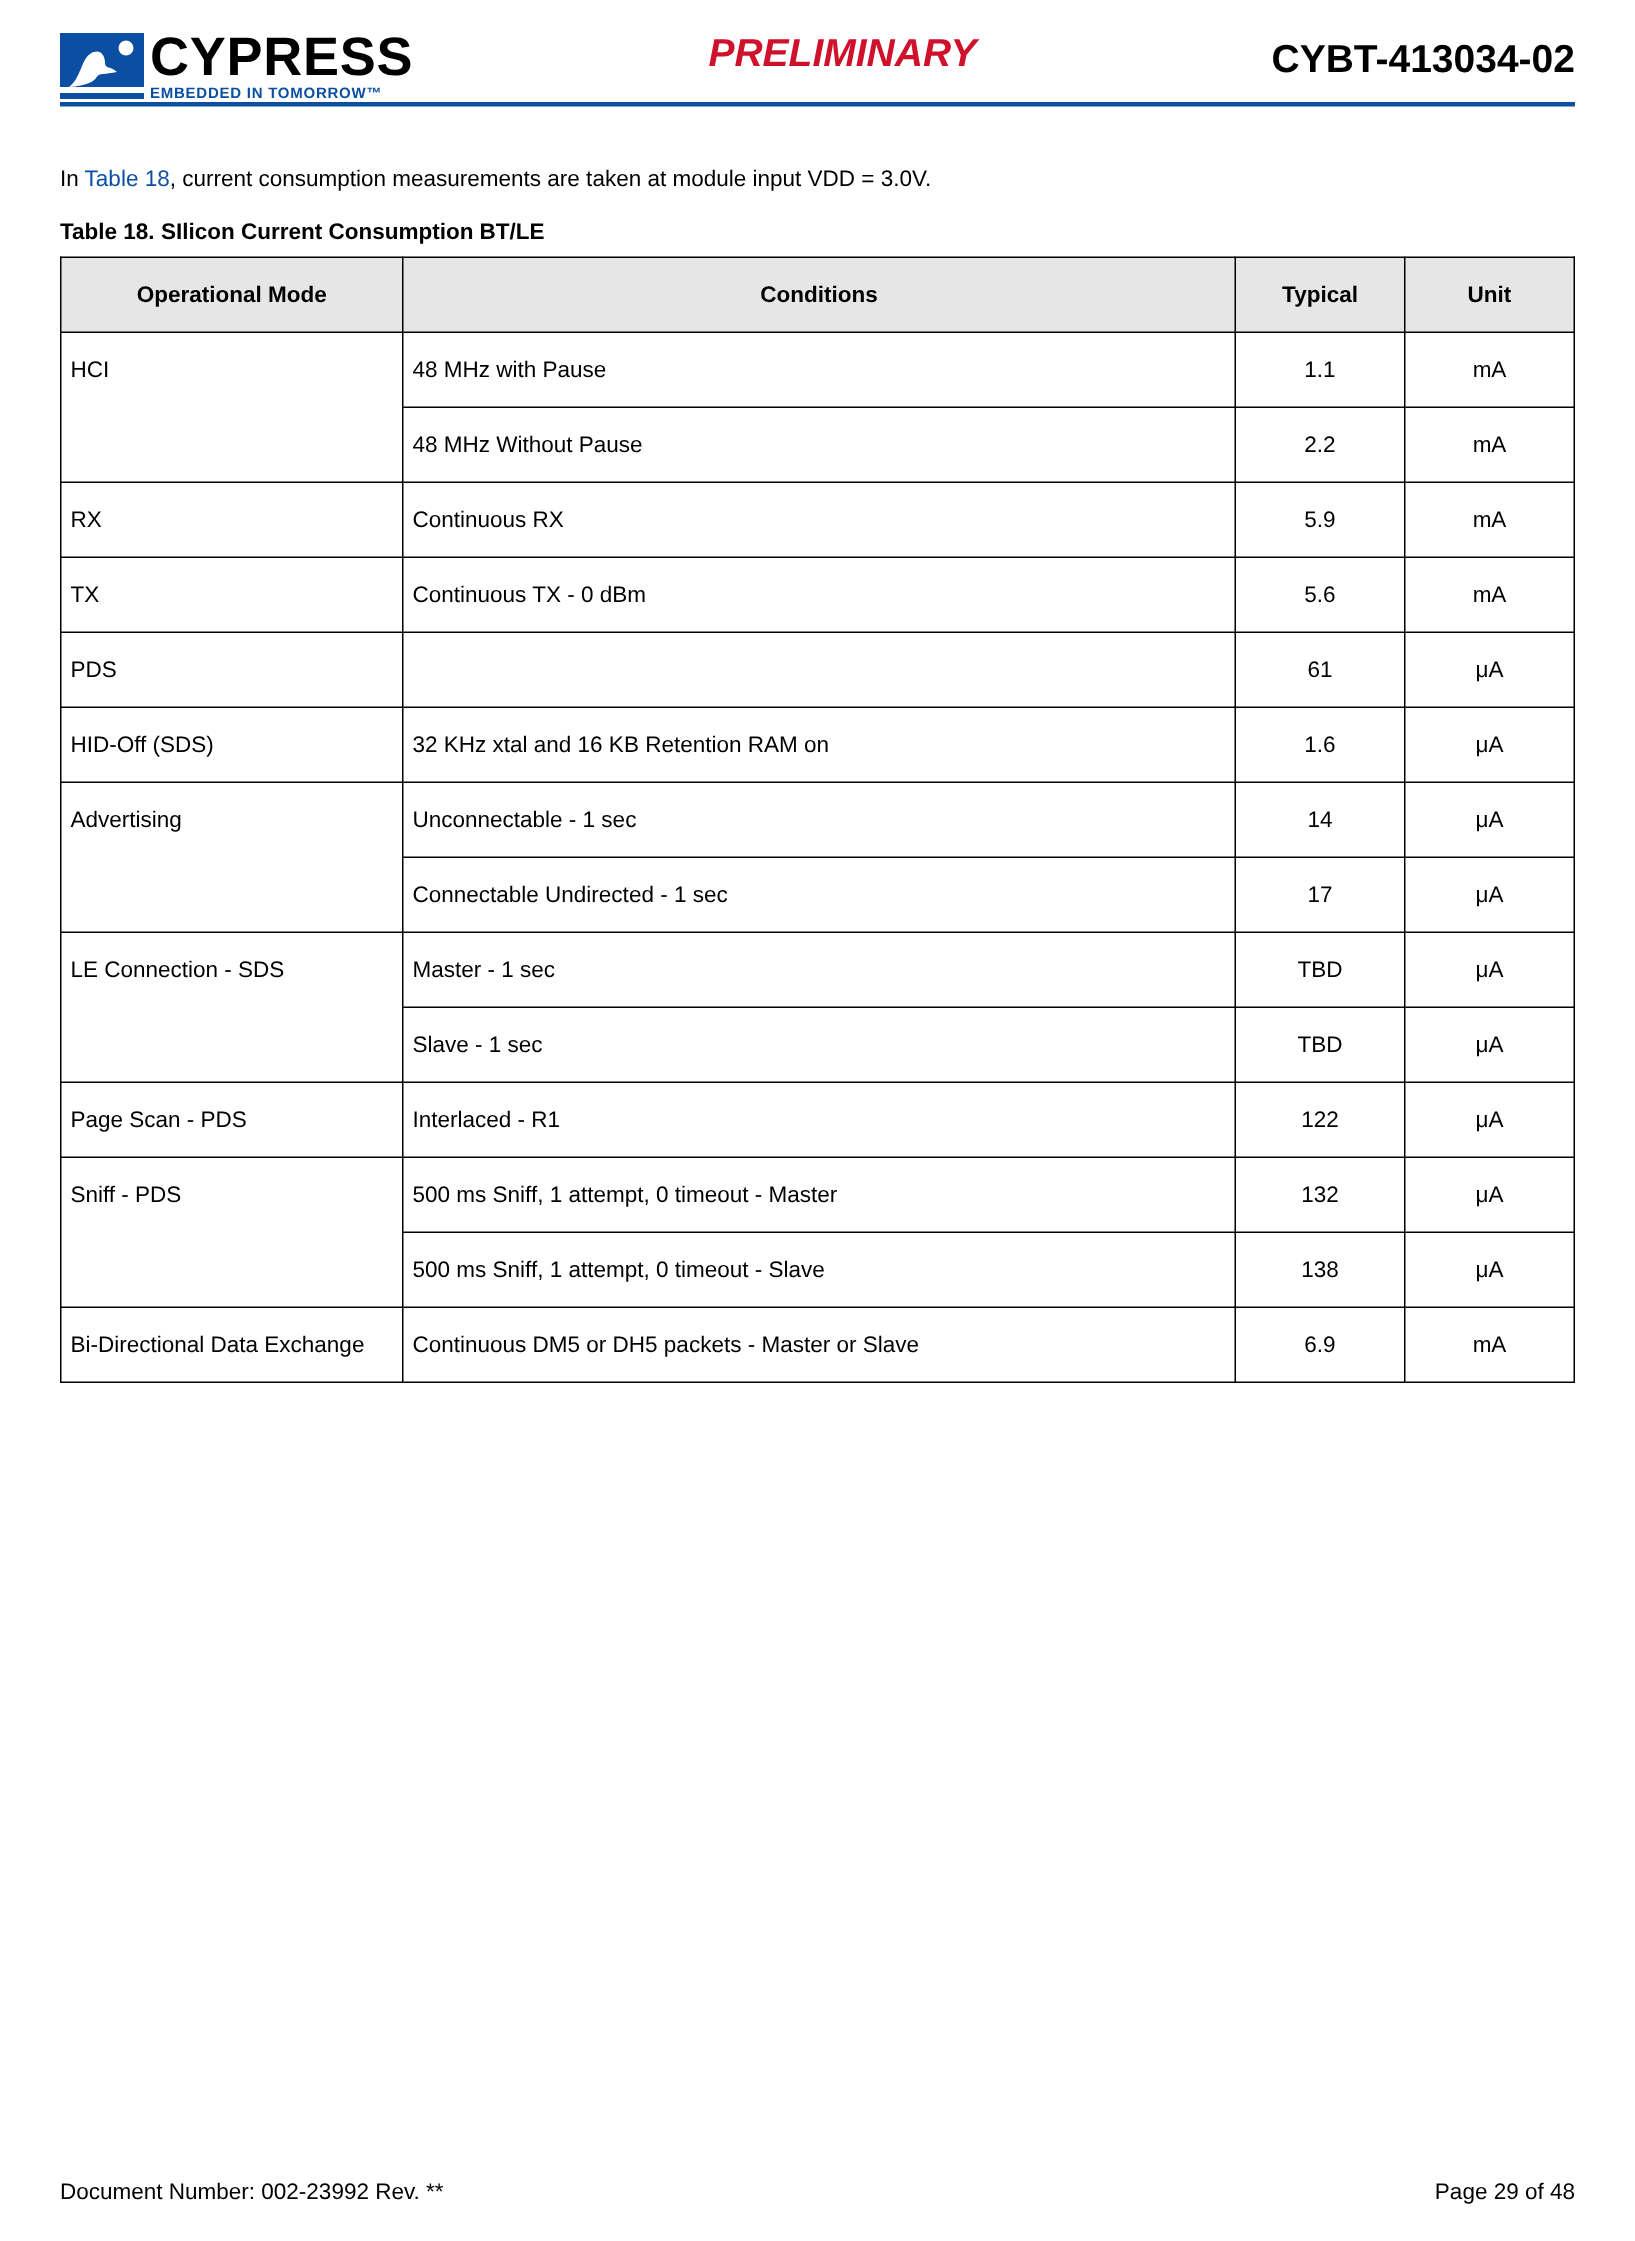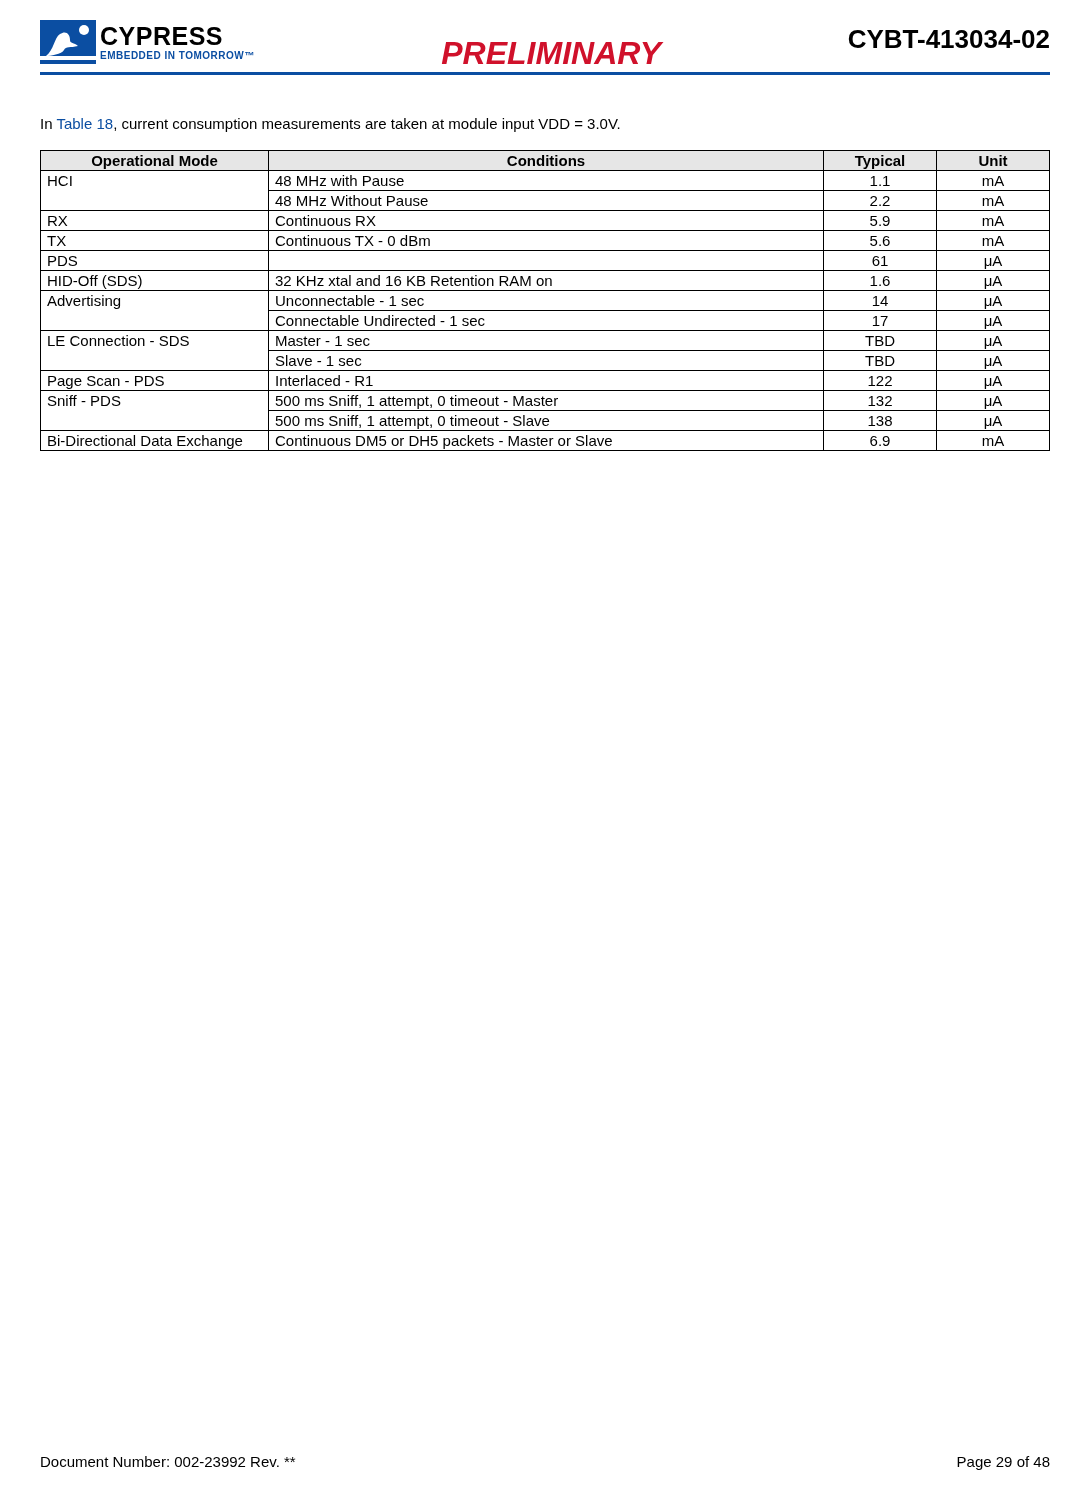--- a/index.html
+++ b/index.html
@@ -43,38 +43,38 @@
     position: relative;
     display:inline-block;
   }
   .logo-icon svg { display:block; }
   .logo-text {
     display: flex;
     flex-direction: column;
     line-height: 1;
   }
   .logo-main {
-    font-size: 25px;
+    font-size: 36px;
     font-weight: 700;
     letter-spacing: 0.5px;
     color: #000;
   }
   .logo-sub {
     font-size: 10px;
     letter-spacing: 0.5px;
     color: #0b4ea2;
     font-weight: 600;
     margin-top:2px;
   }
   .header-center {
-    font-size: 32px;
+    font-size: 26px;
     font-style: italic;
     font-weight: 700;
     color: #d0112b;
-    margin-top: 15px;
+    margin-top: 0;
   }
   .header-right {
     font-size: 26px;
     font-weight: 700;
     color: #000;
     margin-top: 4px;
   }
   .section-title {
     font-size: 18px;
     font-weight: 700;
@@ -90,21 +90,21 @@
     font-weight: 700;
     margin: 0 0 8px 0;
   }
   table.data {
     border-collapse: collapse;
     width: 100%;
     font-size: 15px;
   }
   table.data th, table.data td {
     border: 1px solid #000;
-    padding: 1px 6px;
+    padding: 16px 6px;
     vertical-align: middle;
   }
   table.data th {
     background: #e6e6e6;
     font-weight: 700;
     text-align: center;
   }
   .col-mode { width: 215px; text-align:left; }
   .col-cond { text-align:left; }
   .col-typ  { width: 100px; text-align:center; }
@@ -143,20 +143,21 @@
       </div>
     </div>
     <div class="header-center">PRELIMINARY</div>
     <div class="header-right">CYBT-413034-02</div>
   </div>
 
   <p class="intro">
     <span>In </span><span class="link">Table 18</span><span>, current consumption measurements are taken at module input VDD = 3.0V.</span>
   </p>
 
+  <p class="table-caption">Table 18.  SIlicon Current Consumption BT/LE</p>
 
   <table class="data">
     <thead>
       <tr>
         <th class="col-mode">Operational Mode</th>
         <th class="col-cond">Conditions</th>
         <th class="col-typ">Typical</th>
         <th class="col-unit">Unit</th>
       </tr>
     </thead>

